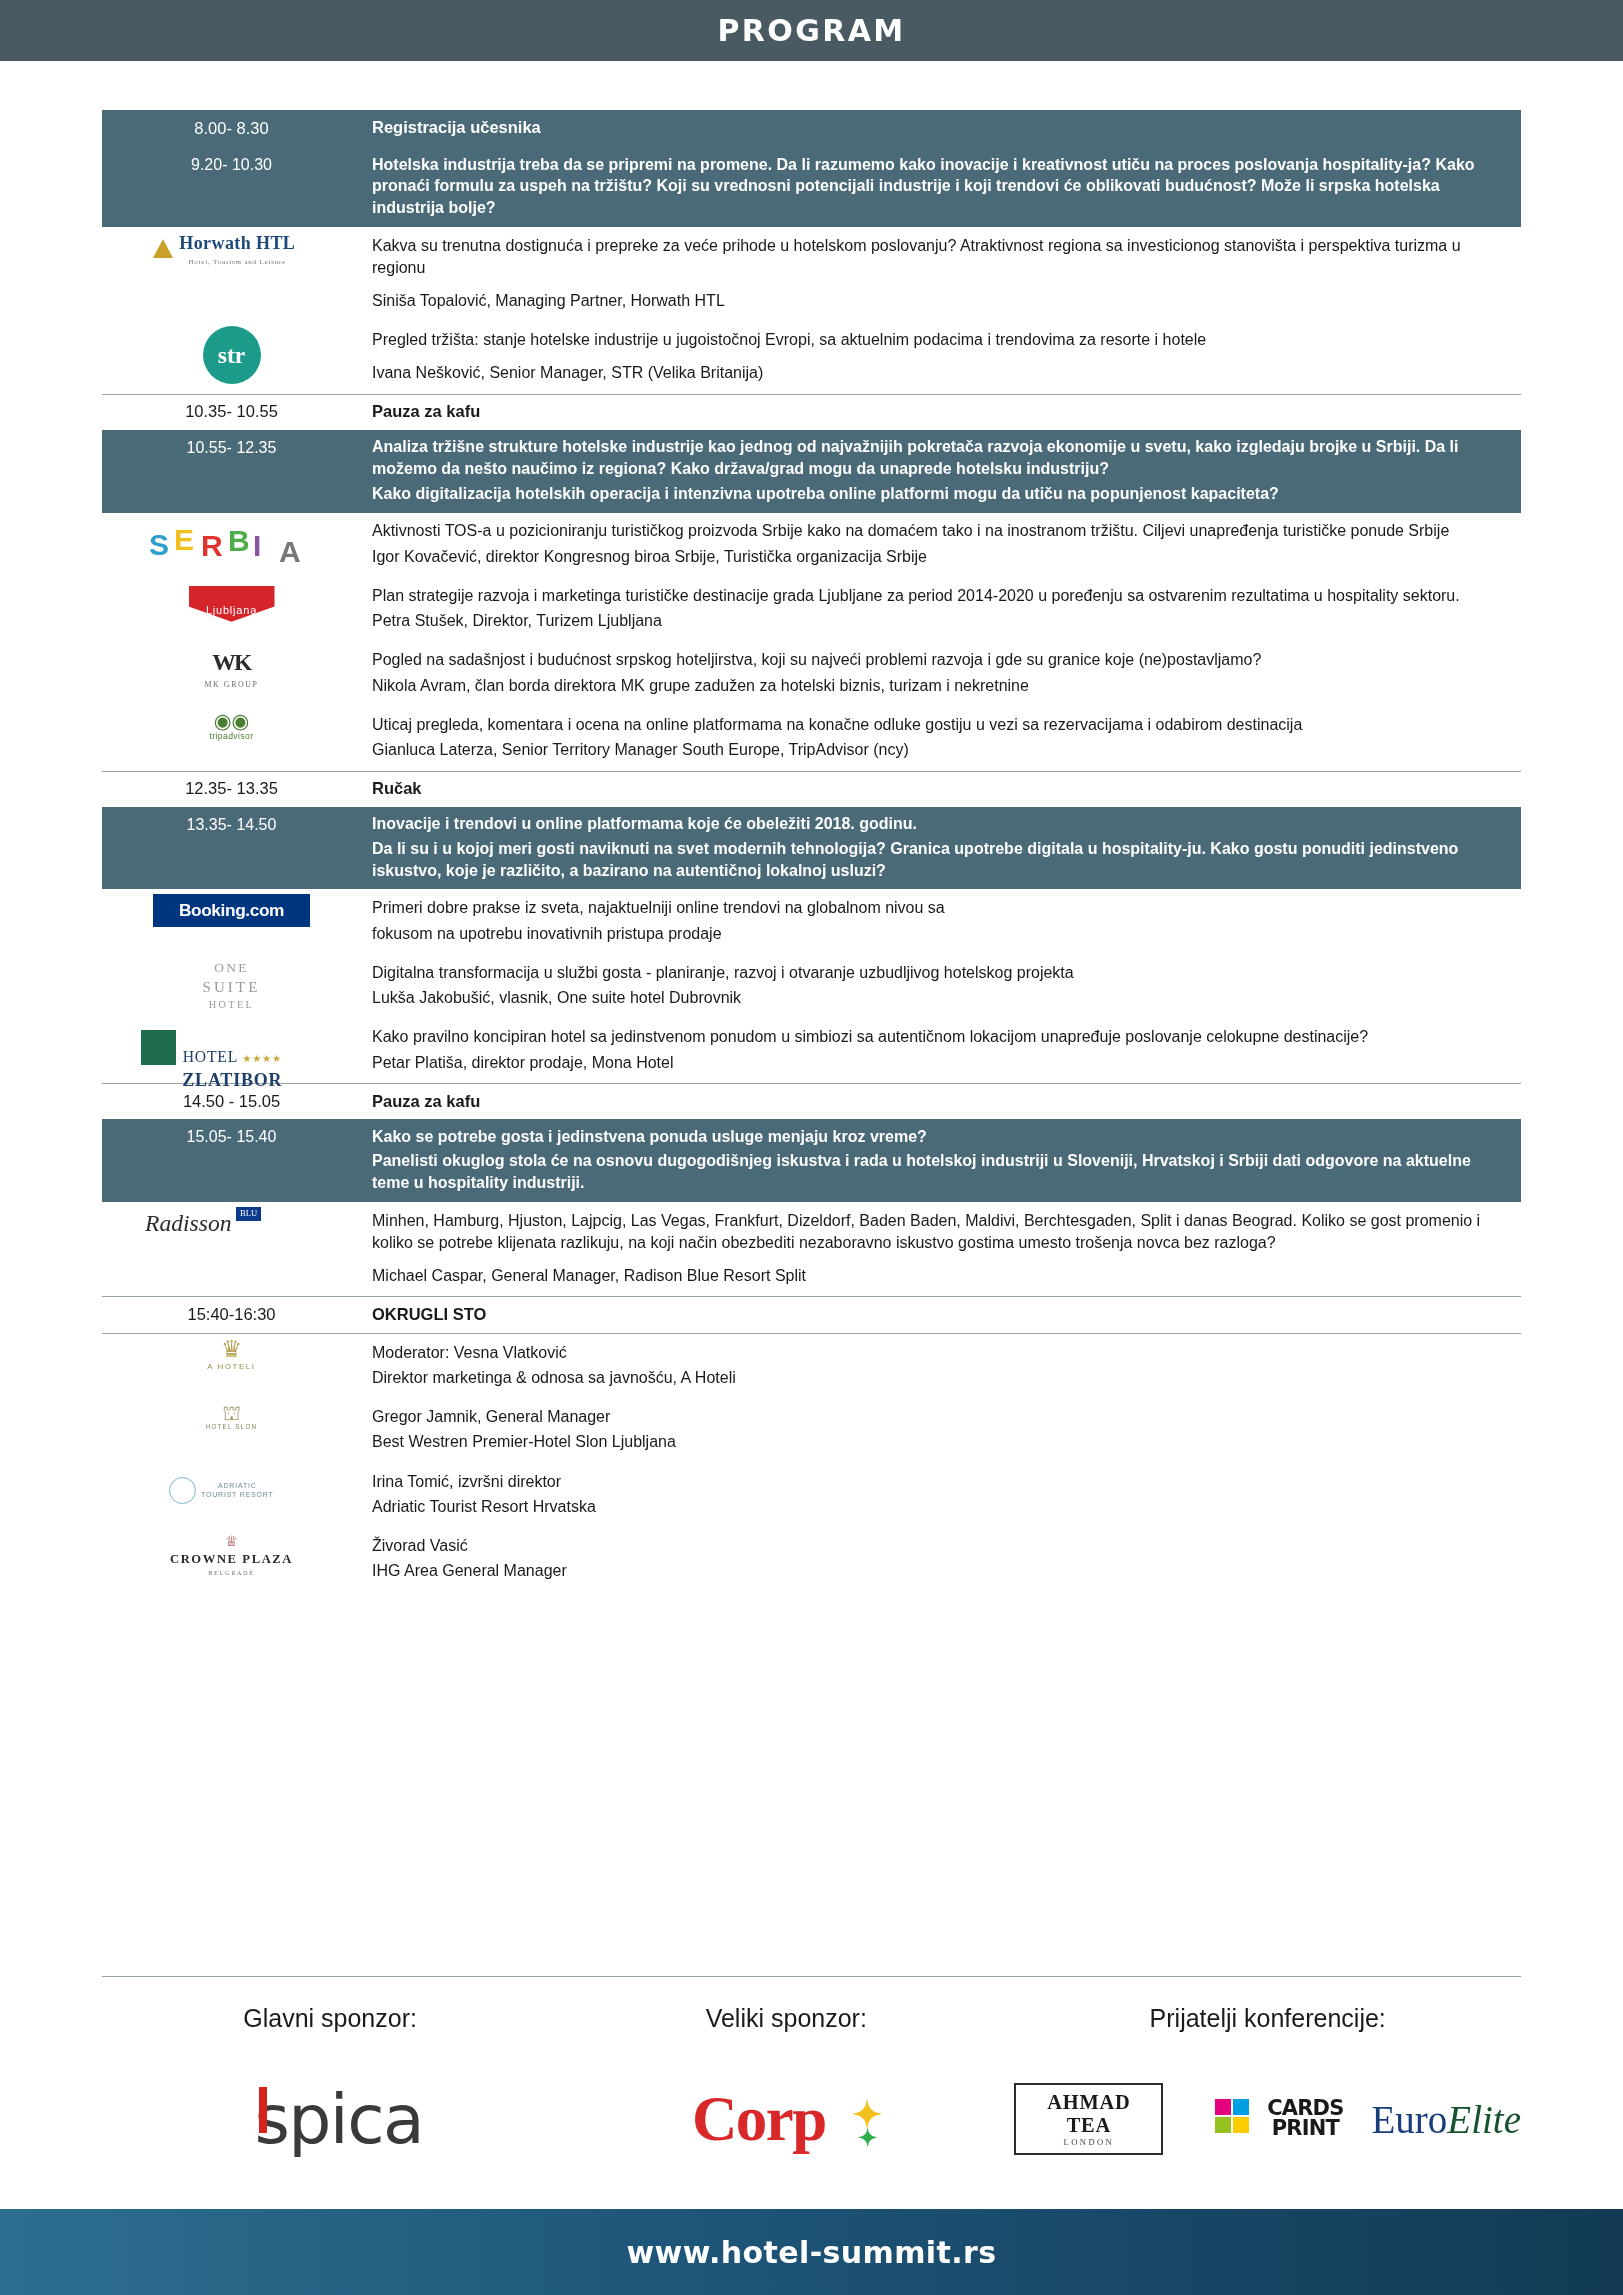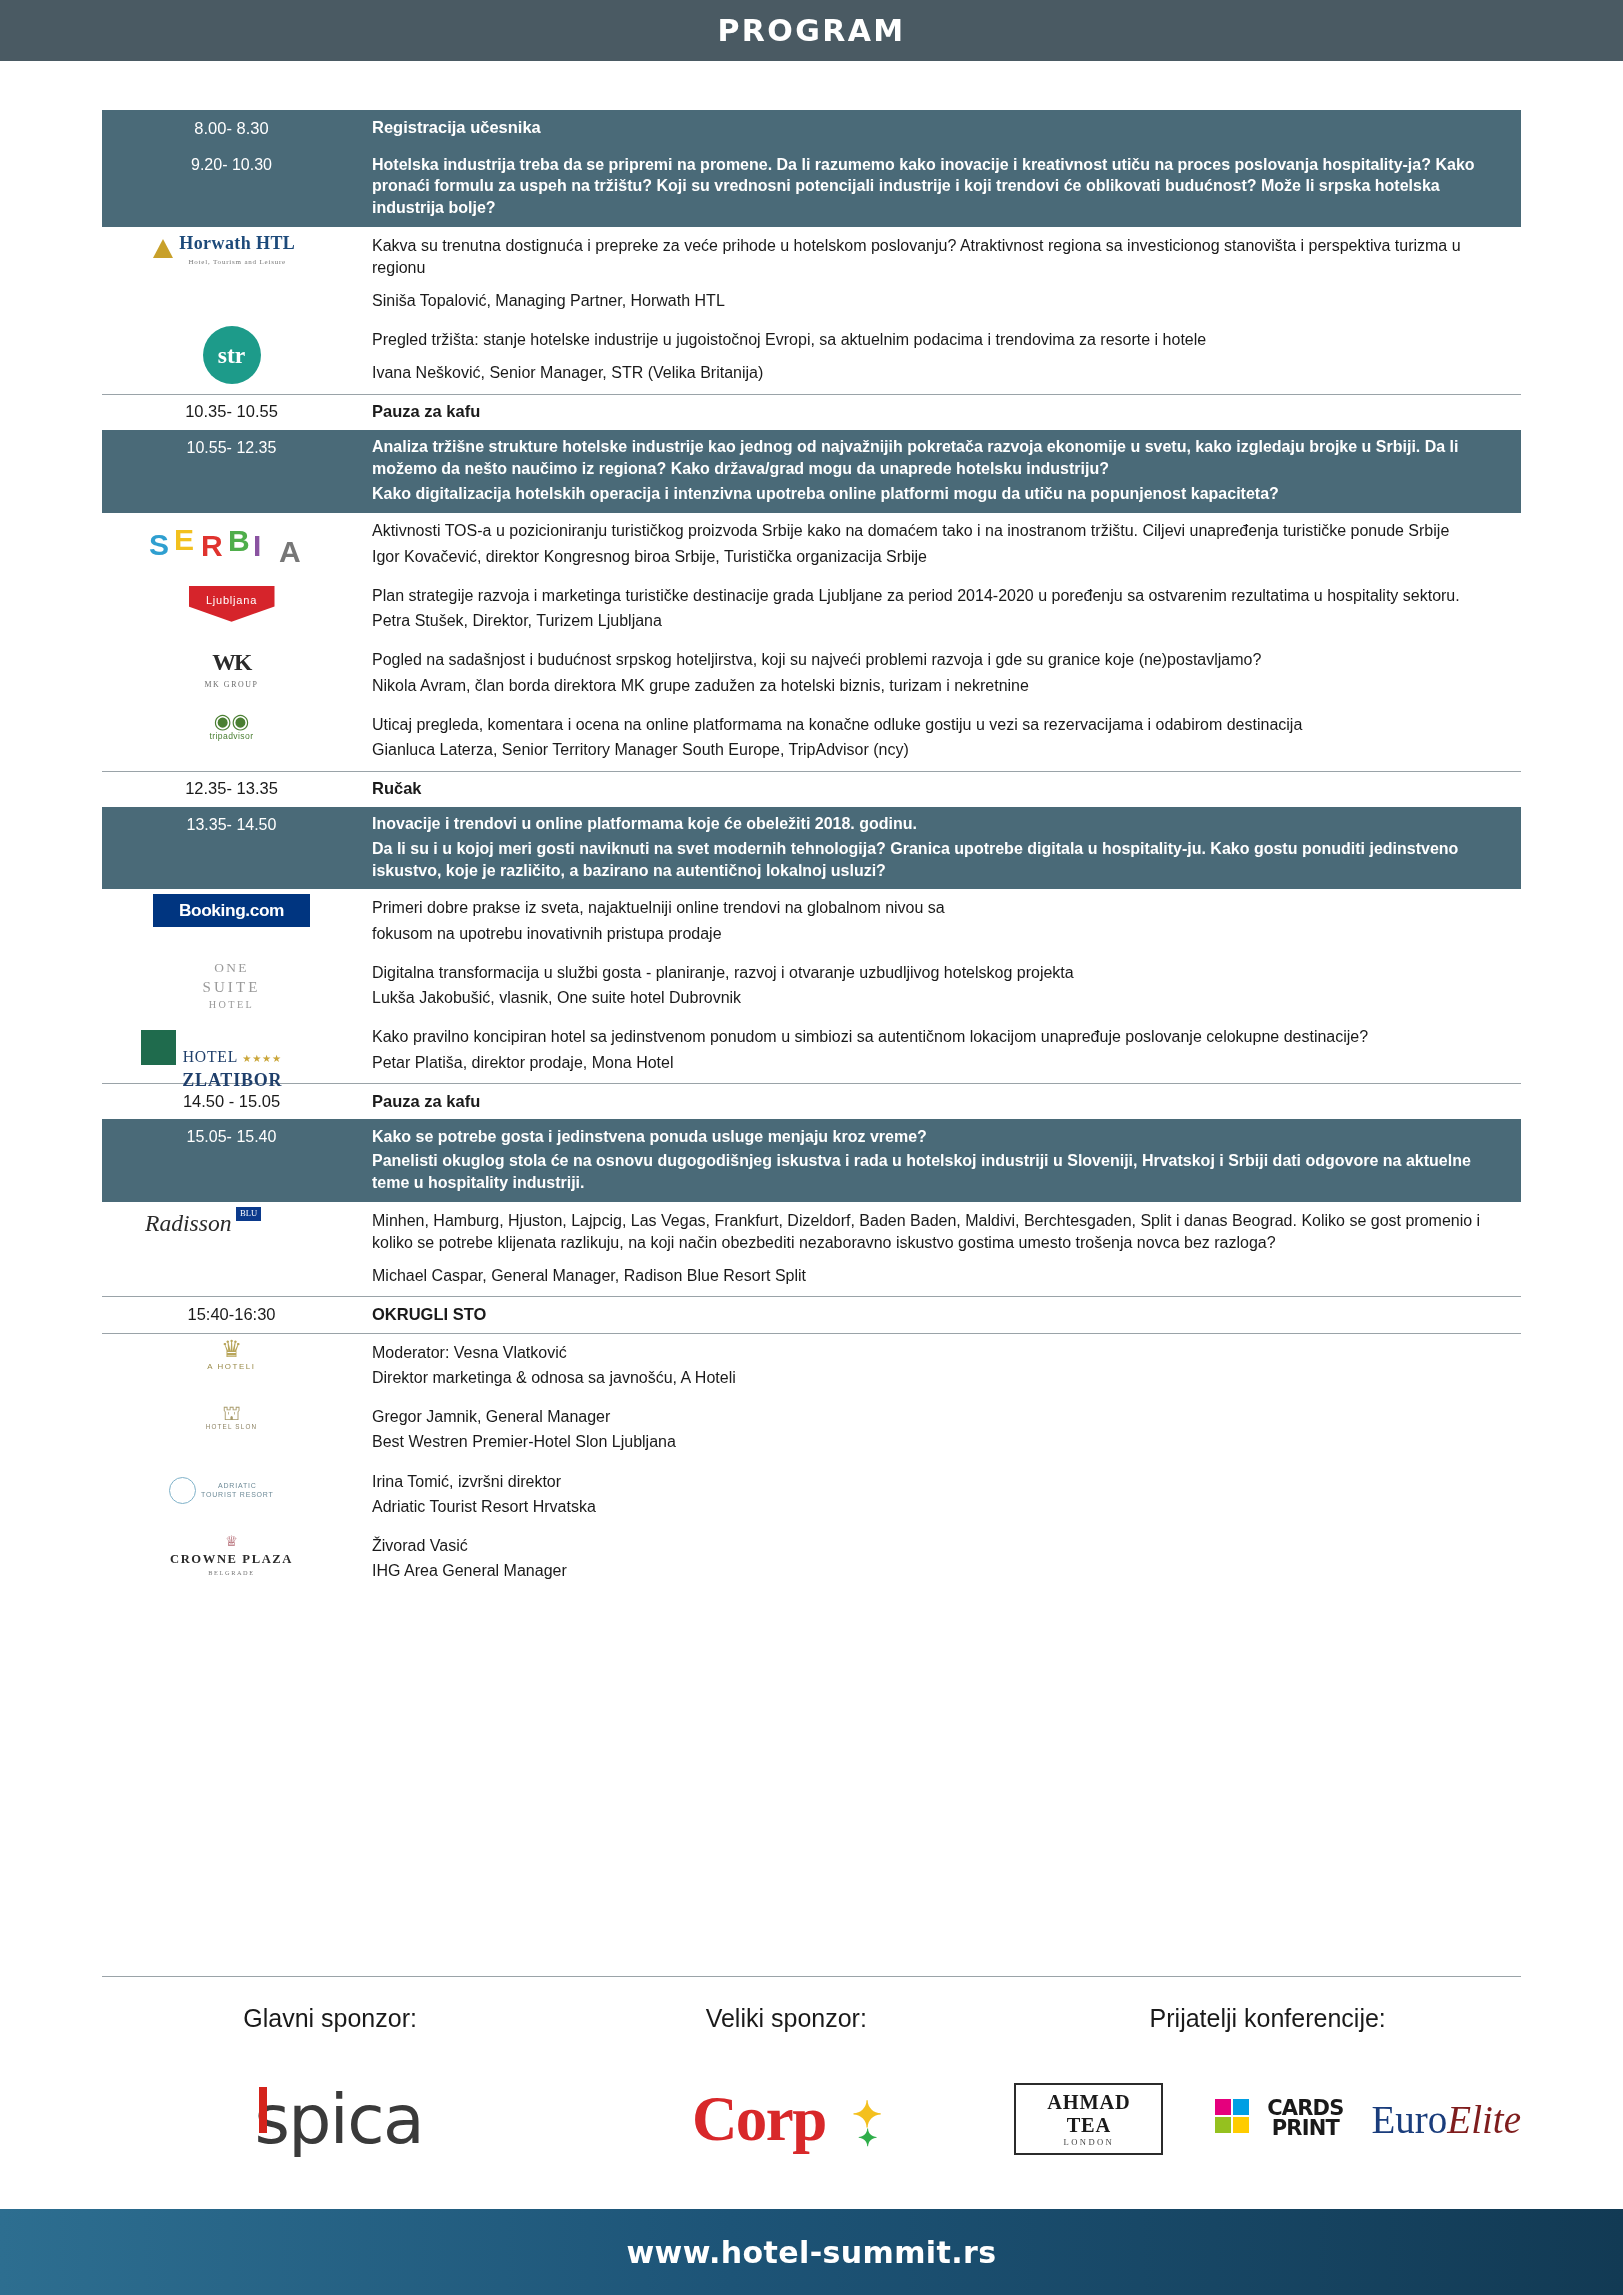--- a/index.html
+++ b/index.html
@@ -155,21 +155,21 @@
   .s1{color:#2f9fd0;left:0;top:6.3px;}
   .s2{color:#f2c01e;left:25px;top:1.6px;}
   .s3{color:#e0332e;left:52px;top:7.9px;}
   .s4{color:#4fae4b;left:79px;top:3.1px;}
   .s5{color:#8a53a1;left:104px;top:7.9px;}
   .s6{color:#777;left:130px;top:14px;font-size:12.6px;}
 
   .logo-ljubljana{width:118px;height:44px;display:flex;align-items:center;justify-content:center;}
   .lj-shape{width:86px;height:36px;background:#d6242b;
     clip-path: polygon(0 0,100% 0,100% 58%,50% 100%,0 58%);
-    color:#fff;font-size:11px;display:flex;align-items:flex-start;justify-content:center;padding-top:7px;letter-spacing:0.8px;}
+    color:#fff;font-size:11px;display:flex;align-items:flex-start;justify-content:center;padding-top:17px;letter-spacing:0.8px;}
 
   .logo-mk{width:110px;height:47px;text-align:center;font-family:"Liberation Serif",serif;}
   .mk-top{font-size:23.6px;font-weight:bold;letter-spacing:-1.6px;color:#2b2b2b;}
   .mk-bot{font-size:7.9px;letter-spacing:1.6px;color:#6b6b6b;margin-top:1.6px;}
 
   .logo-trip{width:94px;height:42px;text-align:center;}
   .trip-owl{font-size:20.4px;color:#4a7f32;line-height:1;}
   .trip-txt{font-size:8.6px;color:#4a7f32;letter-spacing:0.4px;}
 
   .logo-booking{width:157px;height:33px;background:#003580;color:#fff;
@@ -241,21 +241,21 @@
   .ahmad-2{font-size:8.6px;letter-spacing:2.4px;color:#444;}
 
   .cards{display:flex;gap:18px;padding-left:24px;}
   .cards-sq{display:grid;grid-template-columns:15.7px 15.7px;grid-template-rows:15.7px 15.7px;gap:2.4px;}
   .cards-sq i{display:block;}
   .cards-txt{font-family:"DejaVu Sans",sans-serif;font-weight:bold;line-height:.95;color:#1a1a1a;}
   .cards-1{font-size:21px;letter-spacing:-0.8px;}
   .cards-2{font-size:21px;letter-spacing:-0.8px;}
 
   .euroelite{font-family:"Liberation Serif",serif;font-size:39px;color:#1a3d7c;}
-  .euroelite em{font-style:italic;color:#7f1d1d;}
+  .euroelite em{font-style:italic;color:#14532d;}
 
   
   .footer {
     margin-top: 31px;
     height: 86px;
     background: linear-gradient(90deg,#2d6e90 0%, #1d5477 45%, #123a54 100%);
     display:flex; align-items:center; justify-content:center;
   }
   .footer .url {
     color:#fff; font-size:30px; font-weight:bold; letter-spacing:0.4px;

